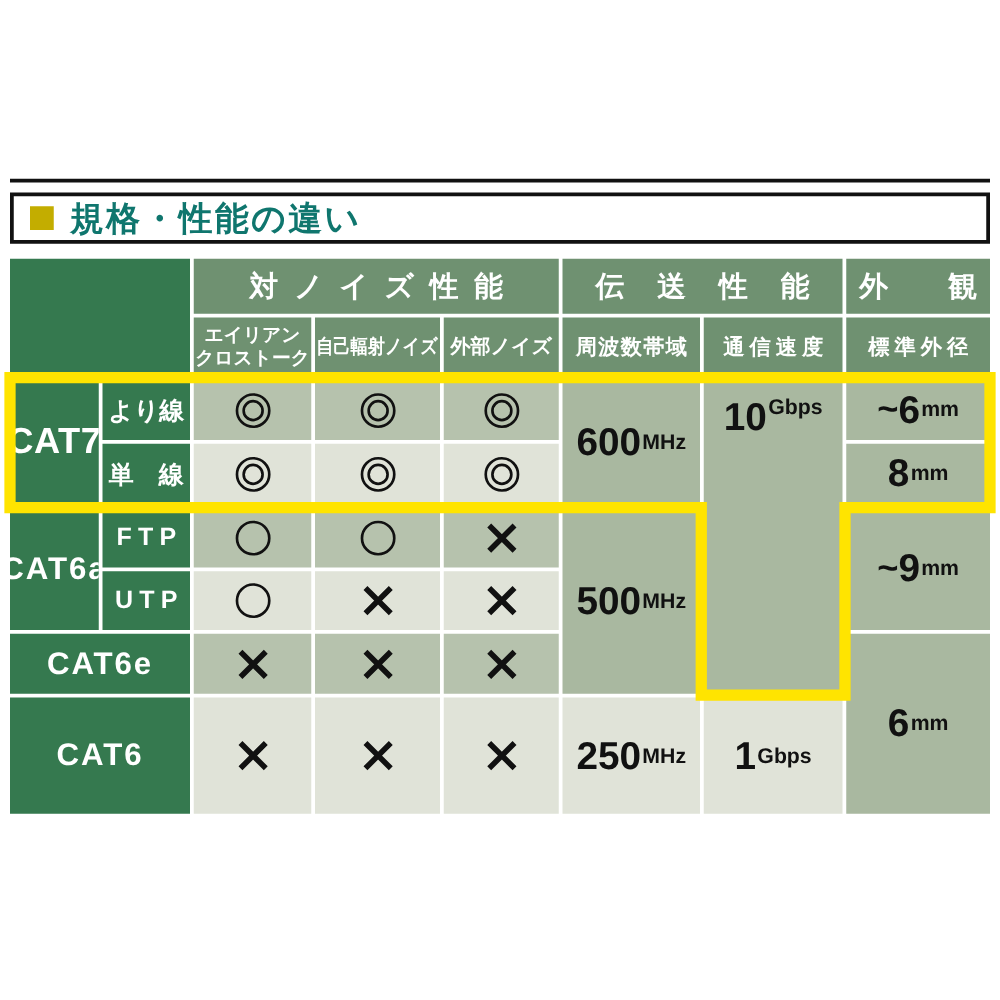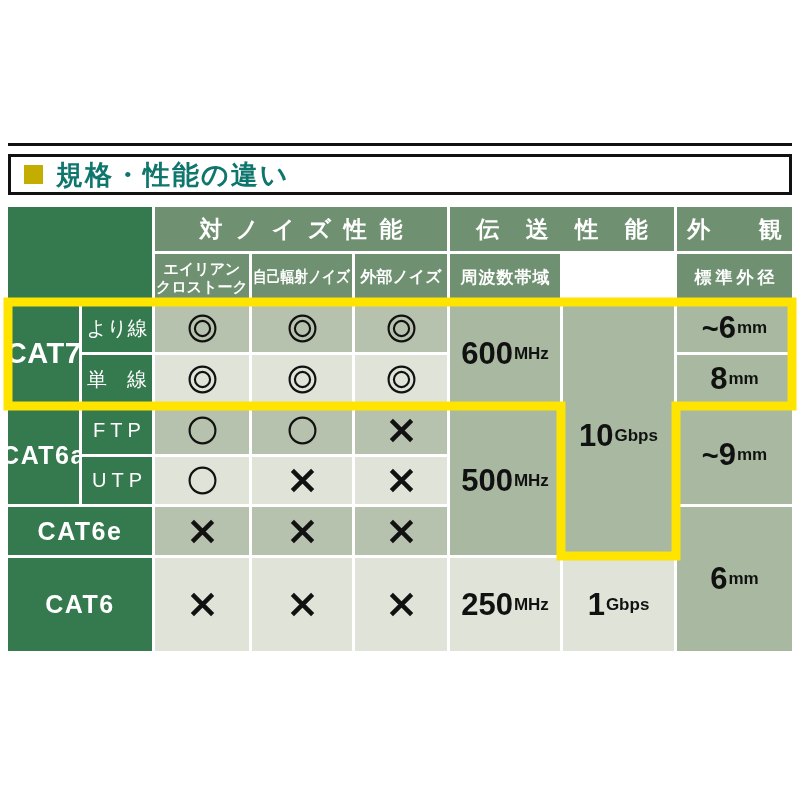--- a/index.html
+++ b/index.html
@@ -32,28 +32,28 @@
 
   .sh{color:#ffffff;font-weight:700;font-size:17px;white-space:nowrap;}
   .sh-alien span{display:block;font-size:15px;line-height:1.15;text-align:center;letter-spacing:0;}
   .sh-self span{display:inline-block;transform:scaleX(.86);font-size:16px;}
   .sh-ext span{font-size:16px;}
   .sh-freq span{letter-spacing:1px;margin-right:-1px;}
   .sh-wide span{letter-spacing:4px;margin-right:-4px;}
 
   .catlbl{color:#fff;font-weight:700;font-size:29px;letter-spacing:0.5px;white-space:nowrap;}
   .catlbl-sm{font-size:25px;letter-spacing:1.5px;}
-  .sub{color:#fff;font-weight:400;font-size:20px;white-space:nowrap;}
+  .sub{color:#fff;font-weight:700;font-size:20px;white-space:nowrap;}
   .sub-spaced span{letter-spacing:5px;margin-right:-5px;}
 
   .val{font-weight:700;color:#111;white-space:nowrap;}
   .val .pfx{font-size:29px;font-weight:700;}
   .val .num{font-size:31px;font-weight:700;}
   .val .unit{font-size:17px;font-weight:700;margin-left:1px;}
-  .cell-speed10{padding-top:12px;box-sizing:border-box;align-items:center;}
+  .cell-speed10{padding-top:12px;box-sizing:border-box;align-items:flex-start;}
 
   .overlay{position:absolute;left:0;top:0;width:800px;height:800px;pointer-events:none;}
 </style>
 </head>
 <body>
 
 <div class="page">
 
   <div class="rule-top"></div>
 
@@ -82,20 +82,23 @@
         </div>
     </div>
     <div class="c bg-mid sh sh-self" style="grid-area:2/4/3/5">
         <span>自己輻射ノイズ</span>
       </div>
     <div class="c bg-mid sh sh-ext" style="grid-area:2/5/3/6">
         <span>外部ノイズ</span>
       </div>
     <div class="c bg-mid sh sh-freq" style="grid-area:2/6/3/7">
         <span>周波数帯域</span>
+      </div>
+    <div class="c bg-mid sh sh-wide" style="grid-area:2/7/3/8">
+        <span>通信速度</span>
       </div>
     <div class="c bg-mid sh sh-wide" style="grid-area:2/8/3/9">
         <span>標準外径</span>
       </div>
 
     <div class="c bg-dark catlbl" style="grid-area:3/1/5/2">CAT7</div>
     <div class="c bg-dark sub" style="grid-area:3/2/4/3">より線</div>
     <div class="c bg-dark sub" style="grid-area:4/2/5/3">単　線</div>
     <div class="c bg-dark catlbl catlbl-sm" style="grid-area:5/1/7/2">CAT6a</div>
     <div class="c bg-dark sub sub-spaced" style="grid-area:5/2/6/3">

